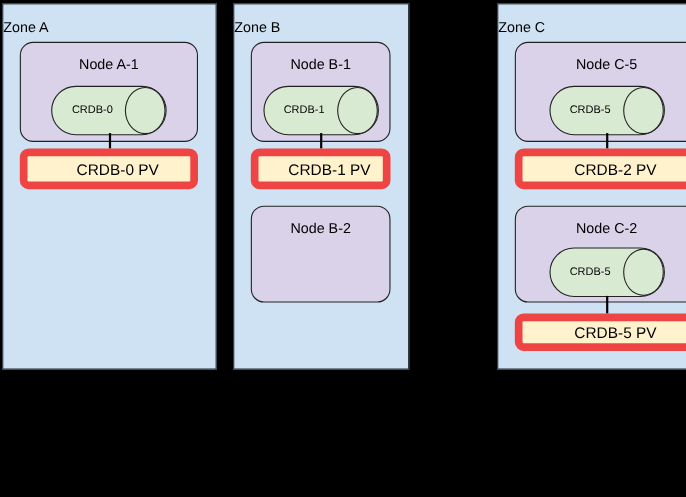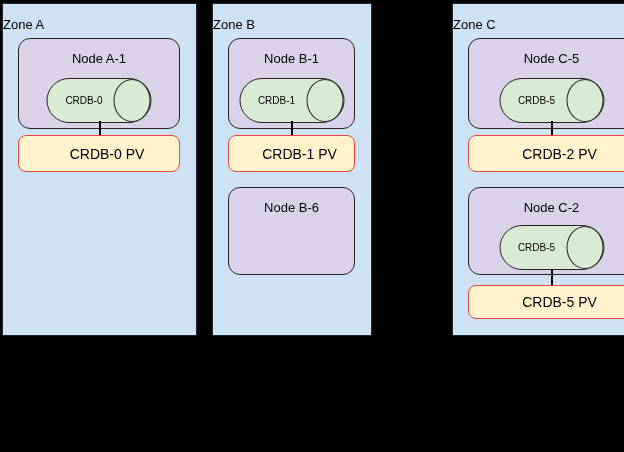--- a/index.html
+++ b/index.html
@@ -107,21 +107,21 @@
     background: #000000;
   }
   .connector-slot1 { top: 117px; height: 14px; }
   .connector-slot2 { top: 265px; height: 16px; }
 
   .pv {
     position: absolute;
     left: 15px;
     right: 16px;
     background: #fff2cc;
-    border: 1px solid #ef4444;
+    border: 7px solid #ef4444;
     border-radius: 8px;
     box-sizing: border-box;
     display: flex;
     align-items: center;
     justify-content: center;
     font-size: 14px;
     padding-left: 16px;
   }
   .pv-slot1 { top: 131px; height: 37px; }
   .pv-slot2 { top: 281px; height: 34px; }
@@ -162,21 +162,21 @@
       </div>
     </div>
 
     <div class="connector connector-slot1"></div>
 
     <div class="pv pv-slot1">
       <span>CRDB-1 PV</span>
     </div>
 
     <div class="node node-slot2">
-      <div class="node-title">Node B-6</div>
+      <div class="node-title">Node B-2</div>
     </div>
   </section>
 
   <section class="zone zone-c">
     <div class="zone-title">Zone C</div>
 
     <div class="node node-slot1">
       <div class="node-title">Node C-5</div>
       <div class="cylinder cyl-top1">
         <span class="cyl-body"></span>

